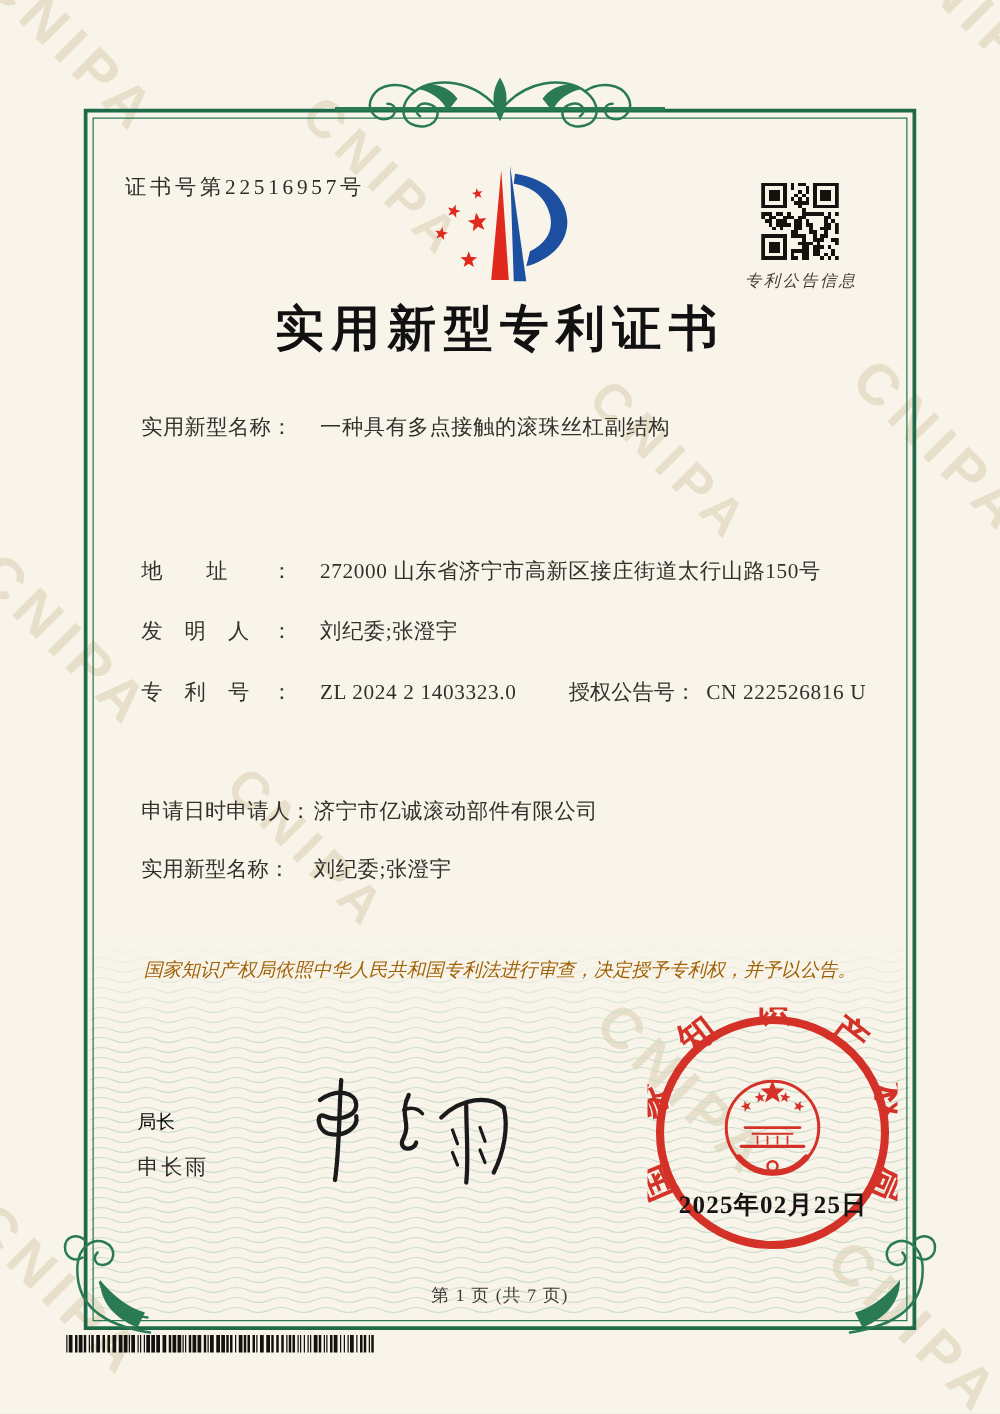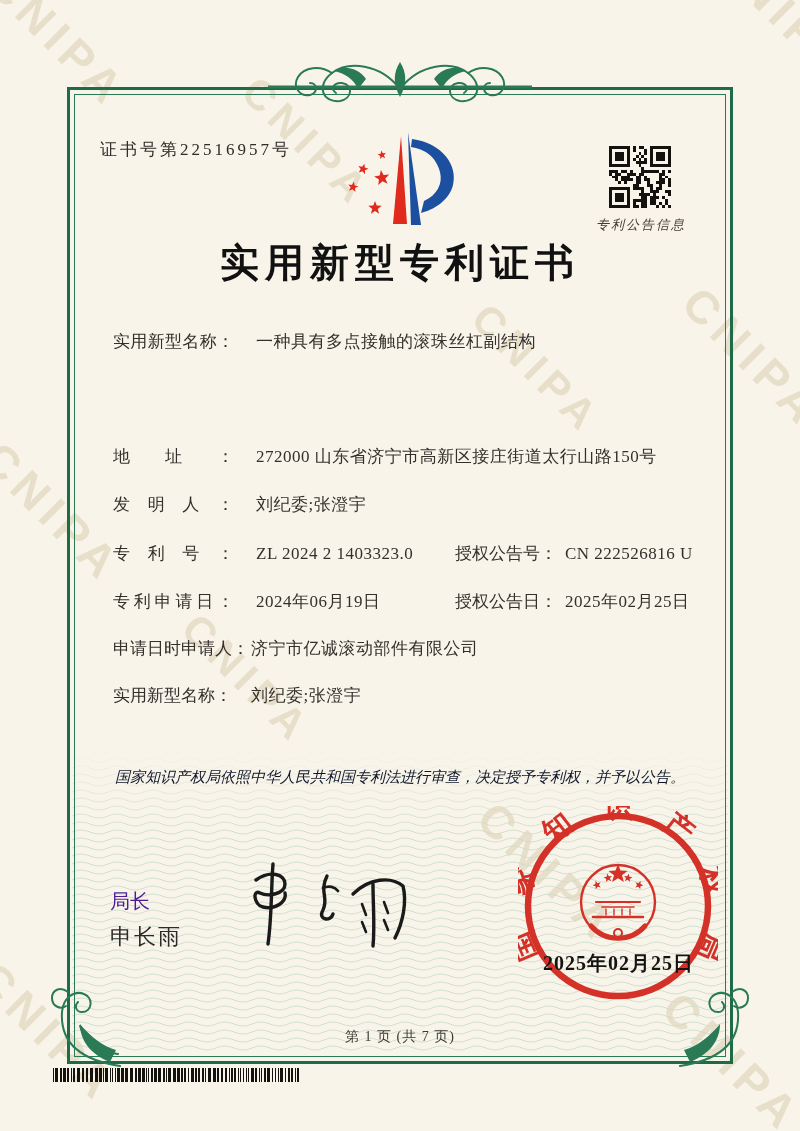--- a/index.html
+++ b/index.html
@@ -39,25 +39,25 @@
   .lbl{display:inline-block;width:121px;text-align:justify;text-align-last:justify;
       -moz-text-align-last:justify;margin-right:22px;vertical-align:top;}
   .lbl-wide{display:inline-block;width:138px;vertical-align:top;}
   .val{letter-spacing:.5px;}
   .col-right{position:absolute;left:342px;top:0;white-space:nowrap;}
   .col-right .rlbl{margin-right:8px;}
   .r1{top:331px}.r2{top:396px}.r3{top:446px}.r4{top:494px}
   .r5{top:543px}.r6{top:591px}.r7{top:638px}.r8{top:685px}
 
   .statement{position:absolute;left:84px;top:762px;width:632px;text-align:center;
-      font-size:15px;font-style:italic;color:#0f172a;line-height:2.05;}
+      font-size:15px;font-style:italic;color:#a16207;line-height:2.05;}
   .statement div{white-space:nowrap;}
 
-  .sig-title{position:absolute;left:110px;top:888px;font-size:20px;color:#4c1d95;}
-  .sig-name{position:absolute;left:110px;top:922px;font-size:22px;color:#2c2a26;letter-spacing:2px;}
+  .sig-title{position:absolute;left:110px;top:888px;font-size:15px;color:#000000;}
+  .sig-name{position:absolute;left:110px;top:922px;font-size:17px;color:#2c2a26;letter-spacing:2px;}
   #signature{position:absolute;left:243px;top:858px;width:170px;height:92px;}
 
   #sealSvg{position:absolute;left:518px;top:806px;width:200px;height:200px;opacity:.95;}
   .seal-date{position:absolute;left:543px;top:950px;font-size:20px;font-weight:700;
       color:#151412;letter-spacing:1px;white-space:nowrap;}
 
   .footer{position:absolute;left:0;top:1028px;width:100%;text-align:center;
       font-size:14px;color:#3c3a34;letter-spacing:1px;}
 
   #barcode{position:absolute;left:53px;top:1068px;width:252px;height:14px;
@@ -324,26 +324,20 @@
   </div>
   <div class="row r4">
     <span class="lbl">发明人：</span><span class="val">刘纪委;张澄宇</span>
   </div>
   <div class="row r5">
     <span class="lbl">专利号：</span><span class="val">ZL 2024 2 1403323.0</span>
     <span class="col-right">
       <span class="rlbl">授权公告号：</span><span class="val">CN 222526816 U</span>
     </span>
   </div>
-  <div class="row r6">
-    <span class="lbl">专利申请日：</span><span class="val">2024年06月19日</span>
-    <span class="col-right">
-      <span class="rlbl">授权公告日：</span><span class="val">2025年02月25日</span>
-    </span>
-  </div>
   <div class="row r7">
     <span class="lbl-wide">申请日时申请人：</span><span class="val">济宁市亿诚滚动部件有限公司</span>
   </div>
   <div class="row r8">
     <span class="lbl-wide">实用新型名称：</span><span class="val">刘纪委;张澄宇</span>
   </div>
 
   <div class="statement">
     <div>国家知识产权局依照中华人民共和国专利法进行审查，决定授予专利权，并予以公告。</div>
   </div>

